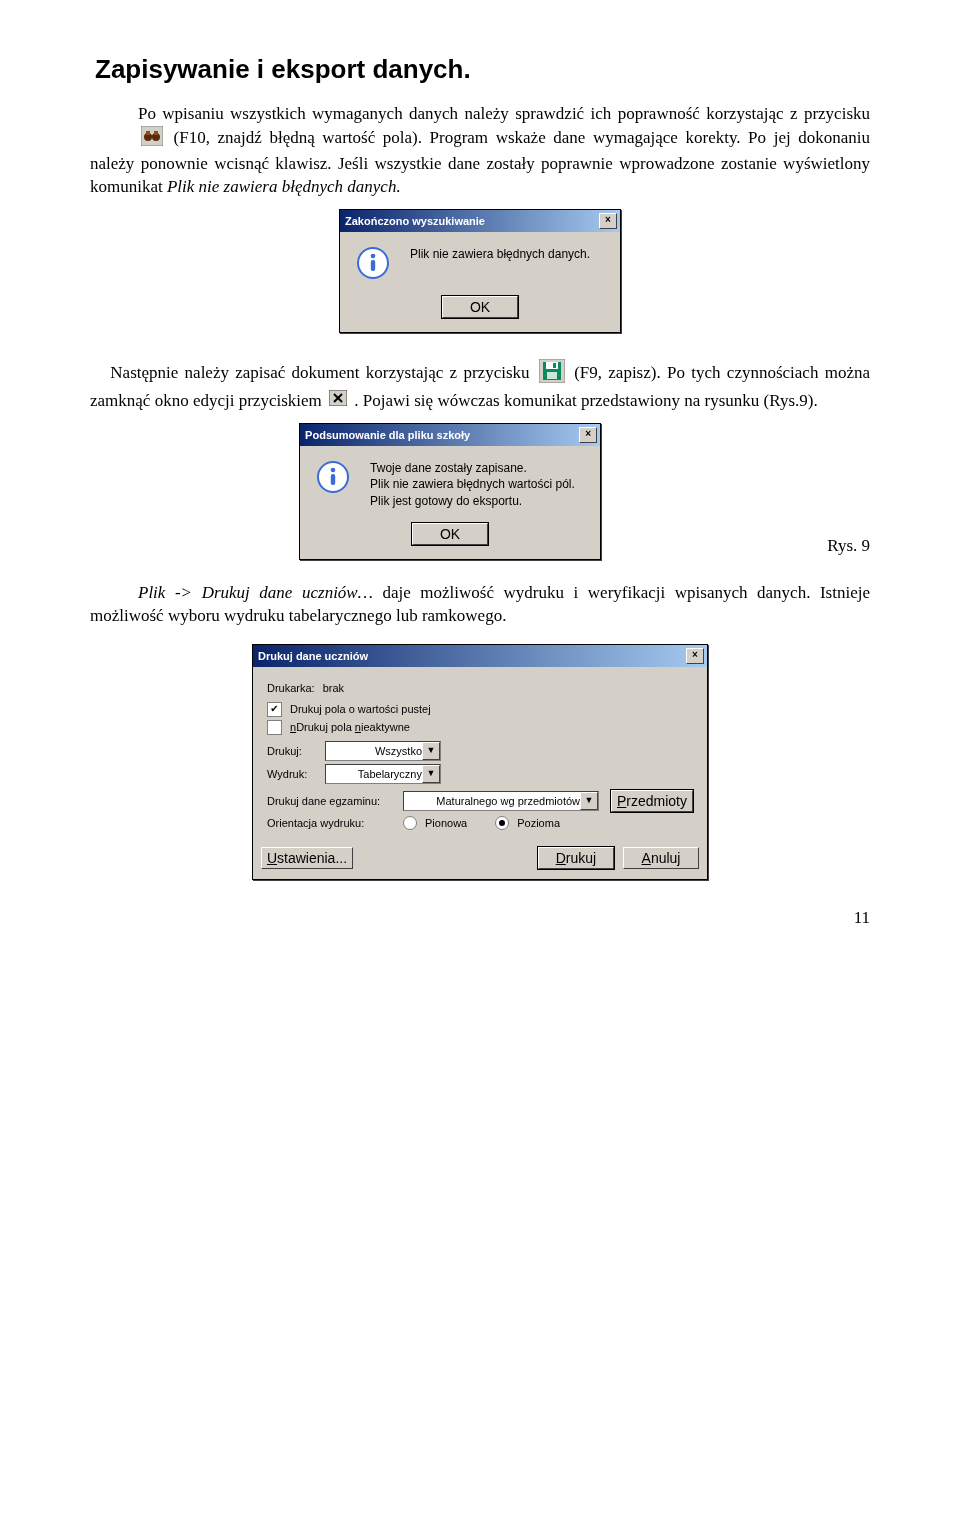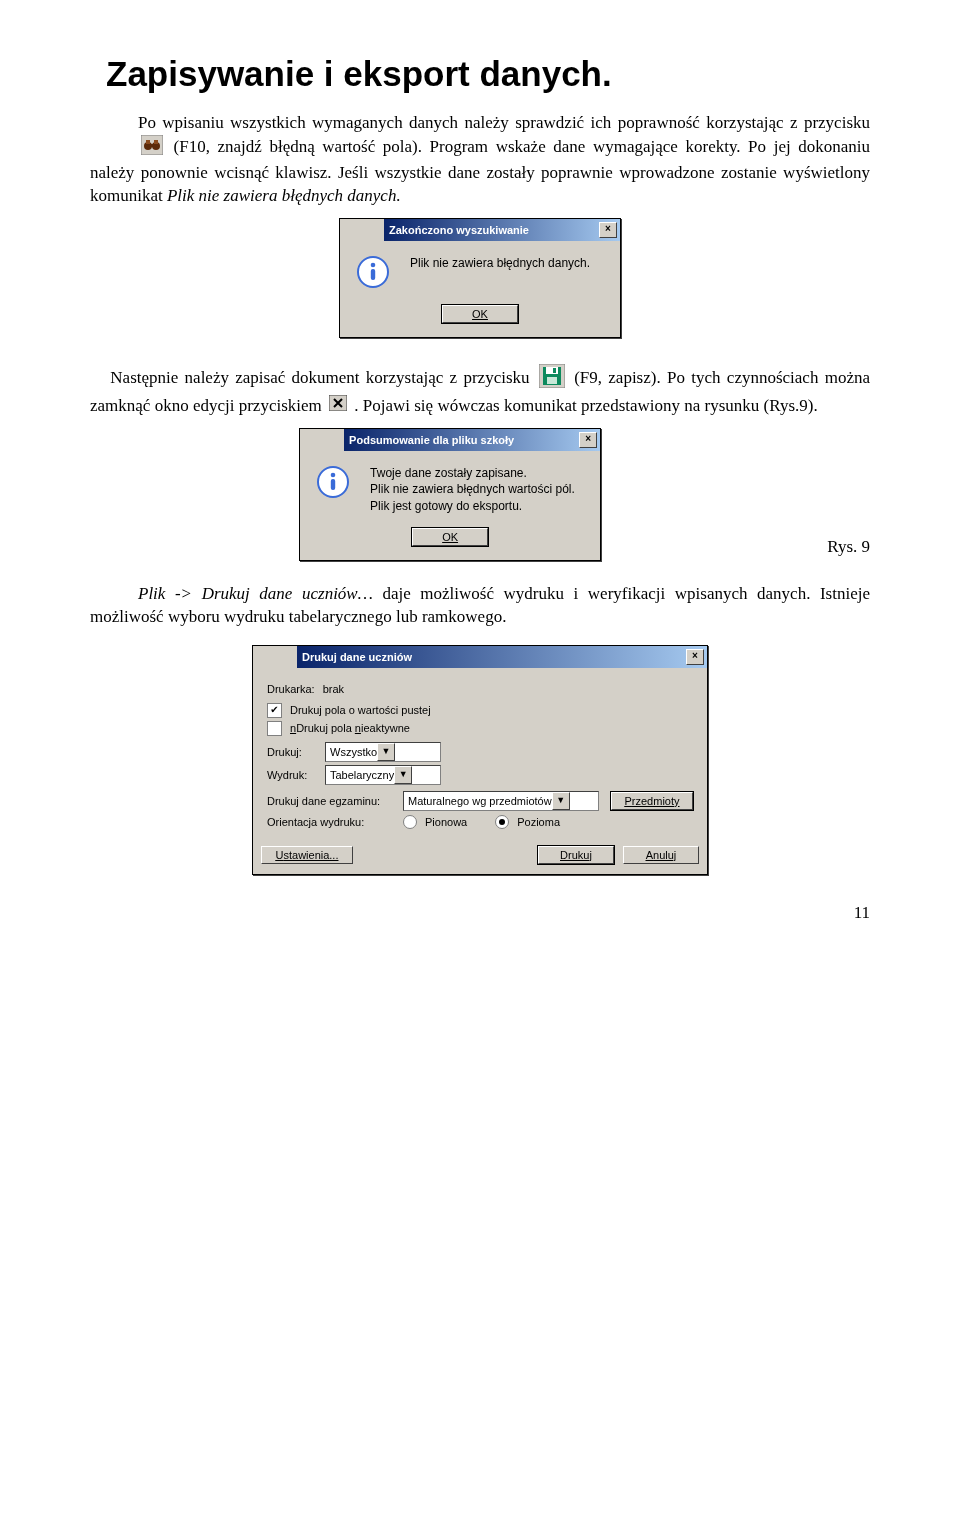--- a/index.html
+++ b/index.html
@@ -9,22 +9,22 @@
     font-family: "Times New Roman", serif;
     color: #000;
     width: 960px;
   }
   .page {
     padding: 54px 90px 40px 90px;
   }
   h1 {
     font-family: Arial, sans-serif;
     font-weight: bold;
-    font-size: 35px;
-    margin: 0 0 18px 16px;
+    font-size: 26px;
+    margin: 0 0 18px 5px;
   }
   p {
     font-size: 17px;
     line-height: 1.35;
     margin: 0 0 8px 0;
     text-align: justify;
   }
   .indent { text-indent: 48px; }
   .italic { font-style: italic; }
   .inline-icon {
@@ -50,21 +50,20 @@
   }
   .titlebar {
     display: flex;
     align-items: center;
     justify-content: space-between;
     background: linear-gradient(to right, #0a246a, #a6caf0);
     color: #fff;
     font-weight: bold;
     padding: 3px 3px 3px 5px;
     font-size: 11px;
-    margin-left: 44px;
   }
   .titlebar .close-btn {
     width: 16px; height: 14px;
     background: #d4d0c8;
     border: 1px solid #fff;
     border-right-color: #404040;
     border-bottom-color: #404040;
     color: #000;
     font-weight: bold;
     font-size: 10px;
@@ -88,24 +87,23 @@
     font-size: 12px;
     line-height: 1.35;
   }
   .btn {
     display: inline-block;
     background: #d4d0c8;
     border: 1px solid #404040;
     border-top-color: #fff;
     border-left-color: #fff;
     padding: 2px 0;
-    font-size: 11px;
+    font-size: 14px;
     text-align: center;
     min-width: 74px;
-    text-decoration: underline;
   }
   .btn-default {
     outline: 1px solid #000;
   }
   .center-row {
     text-align: center;
   }
   .bottom-row {
     display: flex;
     justify-content: space-between;
@@ -138,21 +136,21 @@
     display: inline-flex;
     align-items: center;
     justify-content: center;
   }
   .radio .dot {
     width: 6px; height: 6px; border-radius: 50%; background: #000;
   }
   .sel {
     display: inline-flex;
     align-items: center;
-    justify-content: flex-start;
+    justify-content: flex-end;
     background: #fff;
     border: 1px solid #808080;
     border-top-color: #404040;
     border-left-color: #404040;
     height: 18px;
     padding: 0 0 0 4px;
     font-size: 11px;
   }
   .sel .arrow {
     width: 16px; height: 16px;

